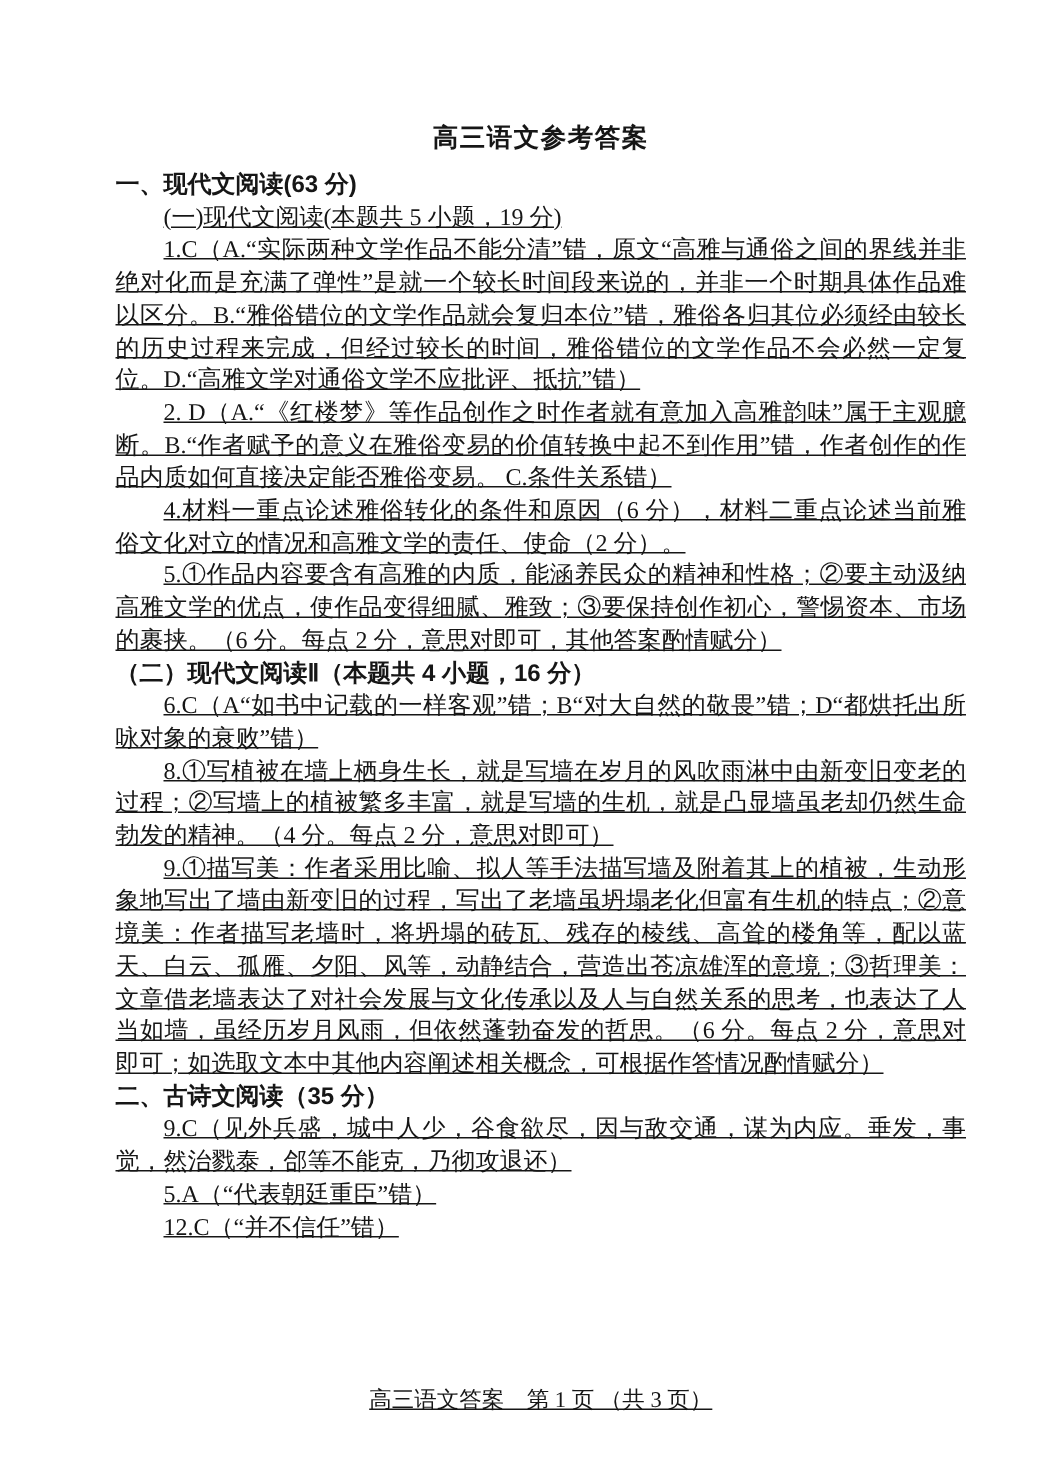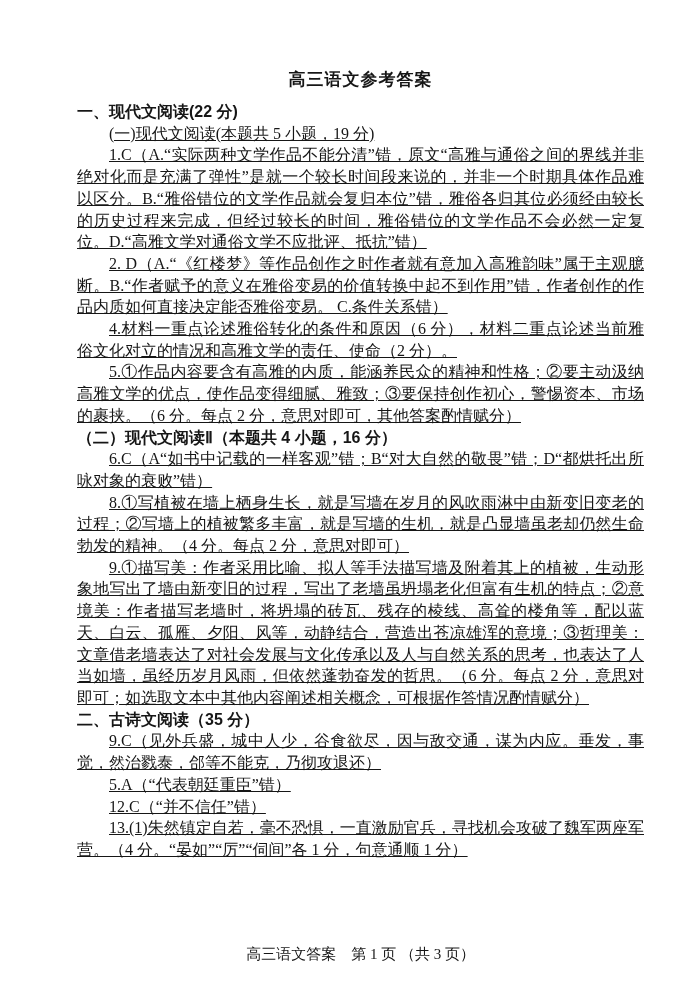--- a/index.html
+++ b/index.html
@@ -23,20 +23,21 @@
     width: 567px;
   }
   .doc-title {
     font-family: "Liberation Sans", sans-serif;
     font-weight: bold;
     font-size: 17px;
     text-align: center;
     letter-spacing: 1px;
     margin-bottom: 10px;
     white-space: nowrap;
+    margin-top: 12px;
   }
   .block {
     font-size: 16px;
     line-height: 21.7px;
     text-align: justify;
     text-justify: inter-ideograph;
     word-break: break-all;
   }
   .block.heading {
     font-family: "Liberation Sans", sans-serif;
@@ -44,46 +45,46 @@
     text-align: left;
   }
   .block.paragraph {
     text-indent: 2em;
     text-decoration: underline;
   }
   
   .footer {
     position: absolute;
     left: 77px;
-    top: 944px;
+    top: 924px;
     width: 567px;
     text-align: center;
     font-size: 15px;
     line-height: 20px;
     white-space: nowrap;
+    text-decoration: underline;
   }
 </style>
 </head>
 <body>
 
 <div class="page">
   <div class="content">
     <div class="doc-title">高三语文参考答案</div>
     <div id="blocks">
-        <div class="block heading">一、现代文阅读(22 分)</div>
+        <div class="block heading">一、现代文阅读(63 分)</div>
         <div class="block paragraph">(一)现代文阅读(本题共 5 小题，19 分)</div>
         <div class="block paragraph">1.C（A.“实际两种文学作品不能分清”错，原文“高雅与通俗之间的界线并非绝对化而是充满了弹性”是就一个较长时间段来说的，并非一个时期具体作品难以区分。B.“雅俗错位的文学作品就会复归本位”错，雅俗各归其位必须经由较长的历史过程来完成，但经过较长的时间，雅俗错位的文学作品不会必然一定复位。D.“高雅文学对通俗文学不应批评、抵抗”错）</div>
         <div class="block paragraph">2. D（A.“《红楼梦》等作品创作之时作者就有意加入高雅韵味”属于主观臆断。B.“作者赋予的意义在雅俗变易的价值转换中起不到作用”错，作者创作的作品内质如何直接决定能否雅俗变易。 C.条件关系错）</div>
         <div class="block paragraph">4.材料一重点论述雅俗转化的条件和原因（6 分），材料二重点论述当前雅俗文化对立的情况和高雅文学的责任、使命（2 分）。</div>
         <div class="block paragraph">5.①作品内容要含有高雅的内质，能涵养民众的精神和性格；②要主动汲纳高雅文学的优点，使作品变得细腻、雅致；③要保持创作初心，警惕资本、市场的裹挟。（6 分。每点 2 分，意思对即可，其他答案酌情赋分）</div>
         <div class="block heading">（二）现代文阅读Ⅱ（本题共 4 小题，16 分）</div>
         <div class="block paragraph">6.C（A“如书中记载的一样客观”错；B“对大自然的敬畏”错；D“都烘托出所咏对象的衰败”错）</div>
         <div class="block paragraph">8.①写植被在墙上栖身生长，就是写墙在岁月的风吹雨淋中由新变旧变老的过程；②写墙上的植被繁多丰富，就是写墙的生机，就是凸显墙虽老却仍然生命勃发的精神。（4 分。每点 2 分，意思对即可）</div>
         <div class="block paragraph">9.①描写美：作者采用比喻、拟人等手法描写墙及附着其上的植被，生动形象地写出了墙由新变旧的过程，写出了老墙虽坍塌老化但富有生机的特点；②意境美：作者描写老墙时，将坍塌的砖瓦、残存的棱线、高耸的楼角等，配以蓝天、白云、孤雁、夕阳、风等，动静结合，营造出苍凉雄浑的意境；③哲理美：文章借老墙表达了对社会发展与文化传承以及人与自然关系的思考，也表达了人当如墙，虽经历岁月风雨，但依然蓬勃奋发的哲思。（6 分。每点 2 分，意思对即可；如选取文本中其他内容阐述相关概念，可根据作答情况酌情赋分）</div>
         <div class="block heading">二、古诗文阅读（35 分）</div>
         <div class="block paragraph">9.C（见外兵盛，城中人少，谷食欲尽，因与敌交通，谋为内应。垂发，事觉，然治戮泰，郃等不能克，乃彻攻退还）</div>
         <div class="block paragraph">5.A（“代表朝廷重臣”错）</div>
         <div class="block paragraph">12.C（“并不信任”错）</div>
-        <div class="block paragraph">13.(1)朱然镇定自若，毫不恐惧，一直激励官兵，寻找机会攻破了魏军两座军营。（4 分。“晏如”“厉”“伺间”各 1 分，句意通顺 1 分）</div>
       </div>
   </div>
   <div class="footer">高三语文答案　第 1 页 （共 3 页）</div>
 </div>
 
 </body></html>

